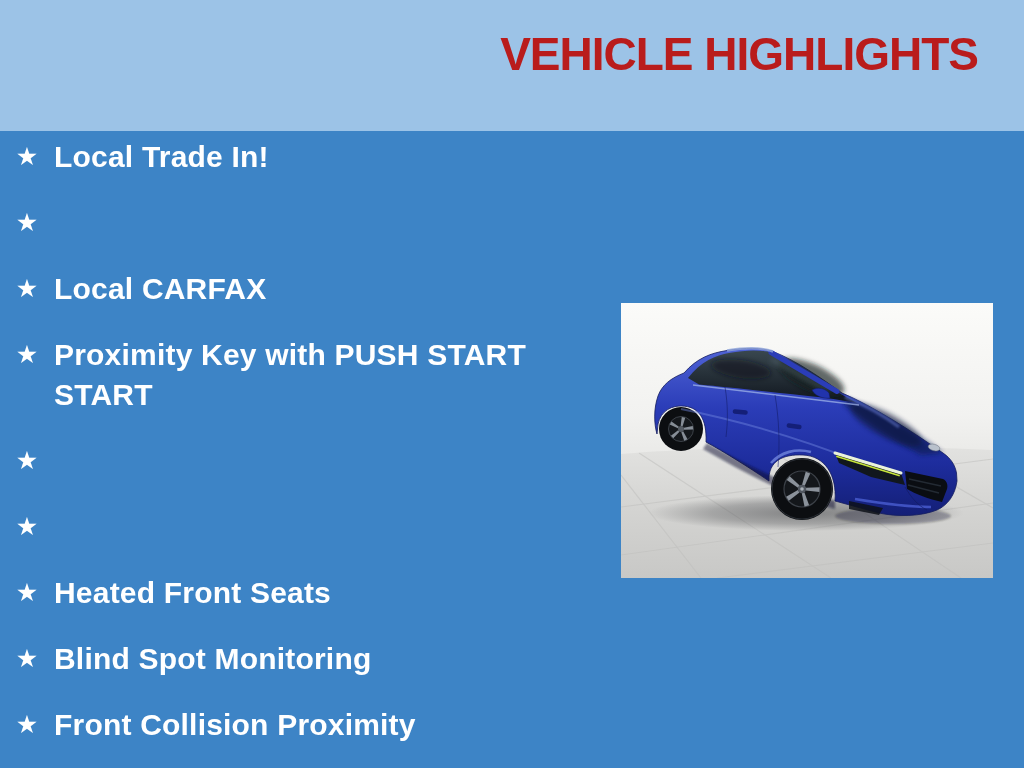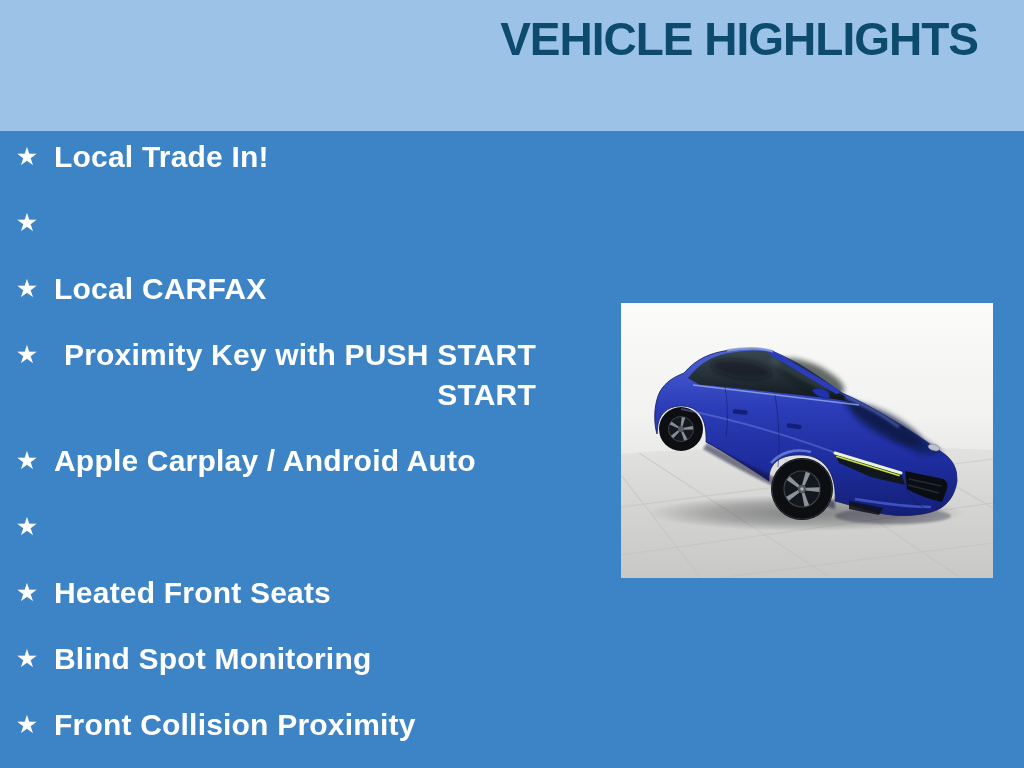--- a/index.html
+++ b/index.html
@@ -4,37 +4,37 @@
 <style>
   html, body { margin: 0; padding: 0; }
   body { width: 1024px; height: 768px; overflow: hidden;
          font-family: "Liberation Sans", sans-serif; }
 
   .slide { position: relative; width: 1024px; height: 768px; background: #3D84C6; }
 
   
   .top-band { position: absolute; left: 0; top: 0; width: 1024px; height: 131px;
               background: #9CC3E7; }
-  .page-title { position: absolute; right: 46px; top: 11px; margin: 0;
+  .page-title { position: absolute; right: 46px; top: 26px; margin: 0;
                 font-size: 46px; line-height: 56px; font-weight: 700;
-                letter-spacing: -1px; color: #0c4a6e; white-space: nowrap; }
+                letter-spacing: -1px; color: #b91c1c; white-space: nowrap; }
 
   
   .content { position: absolute; left: 0; top: 131px; width: 1024px; height: 637px;
              background: #3D84C6; }
 
   .highlights { position: absolute; left: 10px; top: 6px; width: 560px;
                 margin: 0; padding: 0; list-style: none; }
   .highlights li { display: flex; align-items: flex-start; gap: 10px;
                    margin-bottom: 26px; color: #FFFFFF; font-weight: 700;
                    font-size: 30px; line-height: 40px; }
   .star { flex: none; width: 34px; text-align: center; font-size: 25px;
           line-height: 40px; color: #FFFFFF;
           font-family: "DejaVu Sans", sans-serif; }
-  .txt { max-width: 482px; letter-spacing: 0.2px; text-align: right; }
+  .txt { max-width: 482px; letter-spacing: 0.2px; }
 
   
   .photo { position: absolute; left: 621px; top: 172px; width: 372px; height: 275px;
            margin: 0; overflow: hidden; }
   .photo svg { display: block; width: 372px; height: 275px; }
 </style>
 </head>
 <body>
 
 <div class="slide">
@@ -56,21 +56,20 @@
       <li>
         <span class="star">★</span>
         <span class="txt">Local CARFAX</span>
       </li>
       <li>
         <span class="star">★</span>
         <span class="txt">Proximity Key with PUSH START START</span>
       </li>
       <li>
         <span class="star">★</span>
-        <span class="txt">Apple Carplay / Android Auto</span>
       </li>
       <li>
         <span class="star">★</span>
       </li>
       <li>
         <span class="star">★</span>
         <span class="txt">Heated Front Seats</span>
       </li>
       <li>
         <span class="star">★</span>

